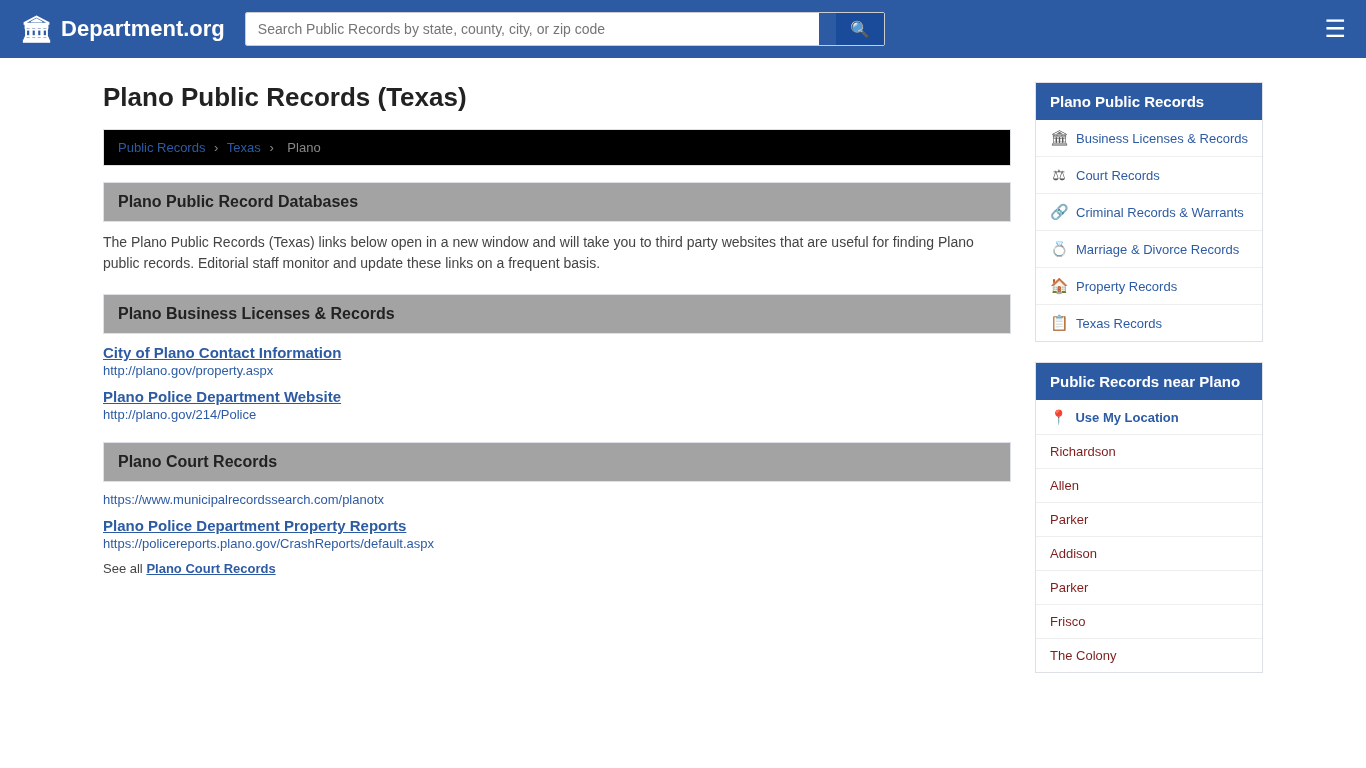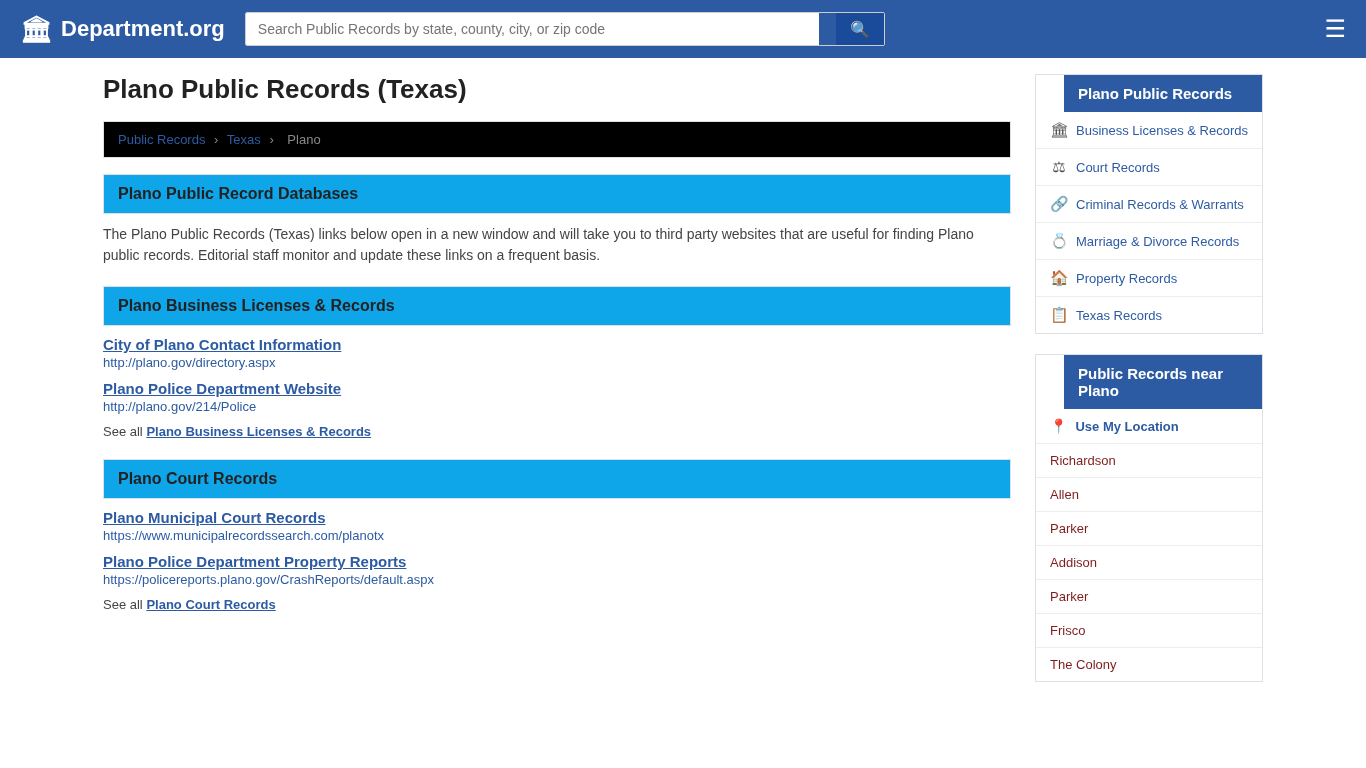--- a/index.html
+++ b/index.html
@@ -55,21 +55,21 @@
       color: #fff;
       font-size: 24px;
       cursor: pointer;
       margin-left: auto;
     }
 
     
     #main-container {
       max-width: 1200px;
       margin: 0 auto;
-      padding: 16px 20px;
+      padding: 24px 20px;
       display: flex;
       gap: 24px;
     }
 
     
     #content {
       flex: 1;
       min-width: 0;
     }
 
@@ -98,21 +98,21 @@
     }
 
     .intro-text {
       font-size: 14px;
       color: #444;
       margin-bottom: 18px;
       line-height: 1.5;
     }
 
     .section-header {
-      background: #0ea5e9;
+      background: #a3a3a3;
       padding: 10px 14px;
       font-size: 16px;
       font-weight: bold;
       color: #222;
       margin-bottom: 10px;
       border: 1px solid #dde0e6;
     }
 
     .section-block {
       margin-bottom: 20px;
@@ -154,21 +154,20 @@
     .sidebar-box {
       border: 1px solid #dde0e6;
       margin-bottom: 20px;
     }
     .sidebar-box-title {
       background: #2d5ba3;
       color: #fff;
       font-size: 15px;
       font-weight: bold;
       padding: 10px 14px;
-      margin-left: 28px;
     }
     .sidebar-link {
       display: flex;
       align-items: center;
       gap: 8px;
       padding: 9px 14px;
       border-bottom: 1px solid #eee;
       color: #2d5ba3;
       font-size: 13px;
       cursor: pointer;
@@ -235,29 +234,27 @@
 
 
     <div class="section-block">
       <div class="section-header">Plano Public Record Databases</div>
       <p class="intro-text">The Plano Public Records (Texas) links below open in a new window and will take you to third party websites that are useful for finding Plano public records. Editorial staff monitor and update these links on a frequent basis.</p>
     </div>
 
     <div class="section-block">
       <div class="section-header">Plano Business Licenses &amp; Records</div>
       <a class="record-link" href="#">City of Plano Contact Information</a>
-      <span class="record-url">http://plano.gov/directory.aspx</span>
+      <span class="record-url">http://plano.gov/property.aspx</span>
       <a class="record-link" href="#">Plano Police Department Website</a>
       <span class="record-url">http://plano.gov/214/Police</span>
-      <p class="see-all">See all <a href="#">Plano Business Licenses &amp; Records</a></p>
     </div>
 
     <div class="section-block">
       <div class="section-header">Plano Court Records</div>
-      <a class="record-link" href="#">Plano Municipal Court Records</a>
       <span class="record-url">https://www.municipalrecordssearch.com/planotx</span>
       <a class="record-link" href="#">Plano Police Department Property Reports</a>
       <span class="record-url">https://policereports.plano.gov/CrashReports/default.aspx</span>
       <p class="see-all">See all <a href="#">Plano Court Records</a></p>
     </div>
   </div>
 
   <div id="sidebar">
 
     <div class="sidebar-box">

